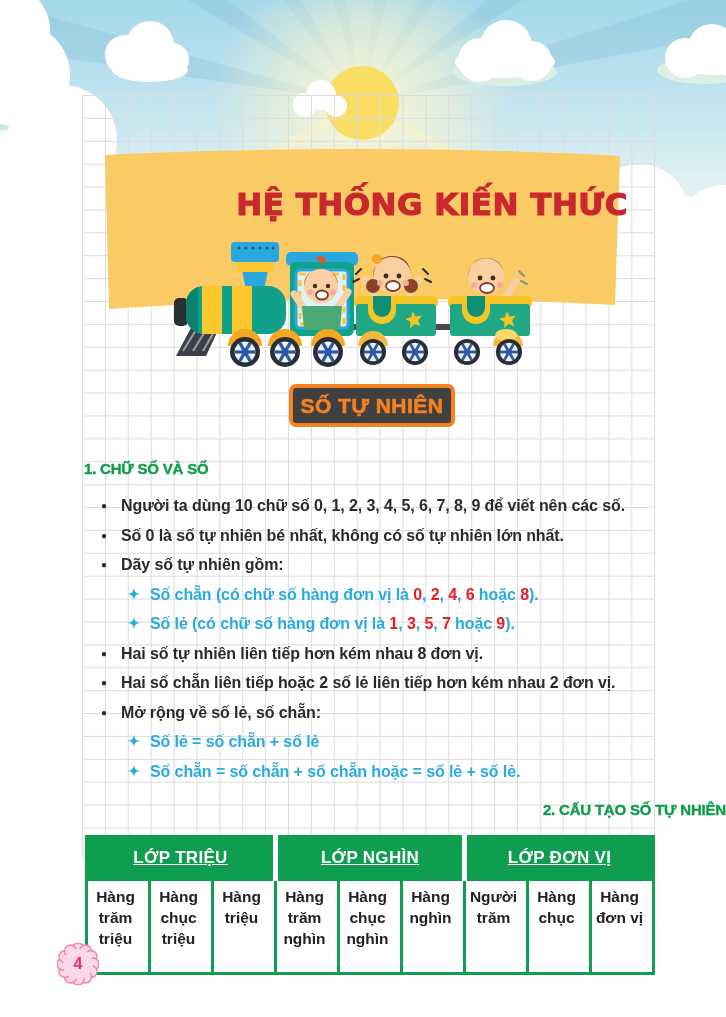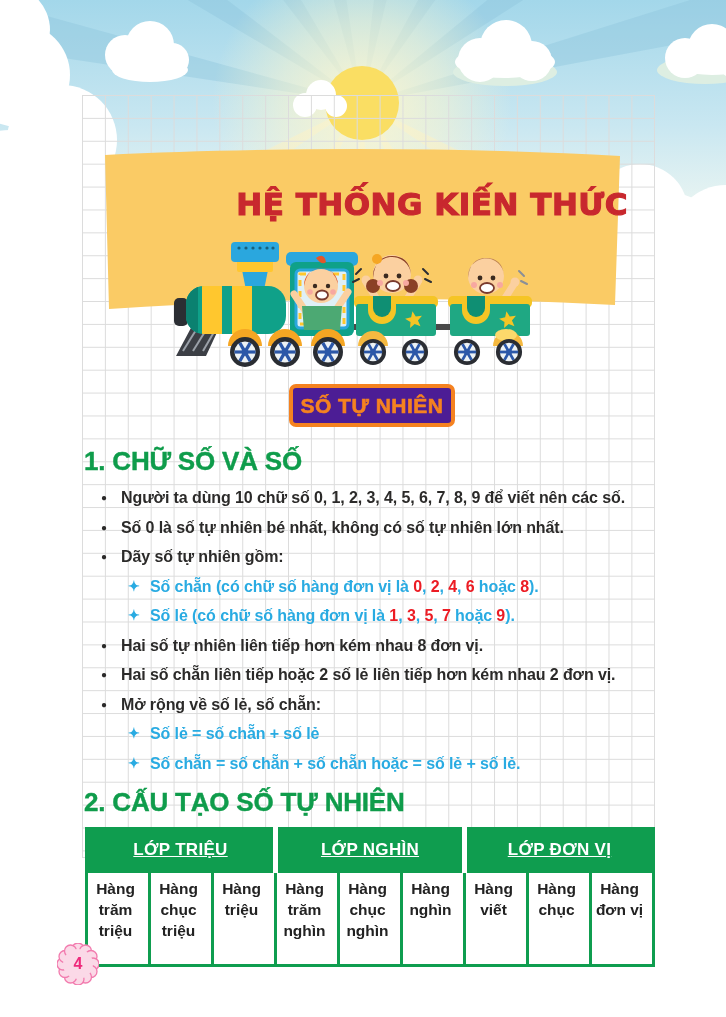--- a/index.html
+++ b/index.html
@@ -27,32 +27,32 @@
   .banner-title{
     position:absolute;left:98px;top:186px;width:530px;z-index:3;text-align:right;
     font-family:"DejaVu Sans","Liberation Sans",sans-serif;font-weight:bold;font-size:31px;
     color:var(--title-red);letter-spacing:.5px;-webkit-text-stroke:1.1px var(--title-red);
   }
   
   .train{position:absolute;left:170px;top:234px;width:372px;height:136px;z-index:3;}
   
   .badge{
     position:absolute;left:289px;top:384px;width:166px;height:43px;box-sizing:border-box;
-    border:4px solid var(--orange);border-radius:7px;background:#4c1d95;z-index:3;
+    border:4px solid var(--orange);border-radius:7px;background:#404040;z-index:3;
     display:flex;align-items:center;justify-content:center;
     font-weight:bold;font-size:21px;color:var(--orange);letter-spacing:.5px;
     -webkit-text-stroke:.6px var(--orange);
   }
   
   .content{position:absolute;left:0;top:441px;width:726px;z-index:3;}
   .section-title{
-    margin:8px 0 0 84px;font-size:26px;line-height:24px;font-weight:bold;color:var(--green);
+    margin:16px 0 0 84px;font-size:15px;line-height:24px;font-weight:bold;color:var(--green);
     letter-spacing:-.2px;-webkit-text-stroke:.4px var(--green);
   }
-  .sec2{margin-top:17px;}
+  .sec2{margin-top:17px;text-align:right;}
   .bullets{list-style:none;margin:15px 0 0 84px;padding:0;}
   .row{display:flex;align-items:flex-start;margin-bottom:10.5px;font-size:16px;line-height:19px;
        font-weight:bold;color:var(--ink);}
   .row .txt{white-space:nowrap;letter-spacing:-.1px;}
   .marker{flex:0 0 auto;display:inline-block;}
   .row.dot{padding-left:17px;}
   .dot-marker{width:20px;font-size:10px;line-height:19px;color:var(--ink);}
   .row.star{padding-left:44px;}
   .star-marker{width:22px;font-size:14px;line-height:19px;color:var(--blue);}
   .c-black{color:var(--ink);} .c-blue{color:var(--blue);} .c-red{color:var(--red);}
@@ -379,21 +379,21 @@
           </tr>
         </thead>
       <tbody>
           <tr>
             <td>Hàng trăm triệu</td>
             <td>Hàng chục triệu</td>
             <td>Hàng triệu</td>
             <td>Hàng trăm nghìn</td>
             <td>Hàng chục nghìn</td>
             <td>Hàng nghìn</td>
-            <td>Hàng viết</td>
+            <td>Người trăm</td>
             <td>Hàng chục</td>
             <td>Hàng đơn vị</td>
           </tr>
         </tbody>
     </table>
   </div>
 
   <div class="page-flower">
     <svg width="42" height="42" viewBox="0 0 42 42">
       <g fill="#FBD9E7" stroke="#F27BAE" stroke-width="1.3">

